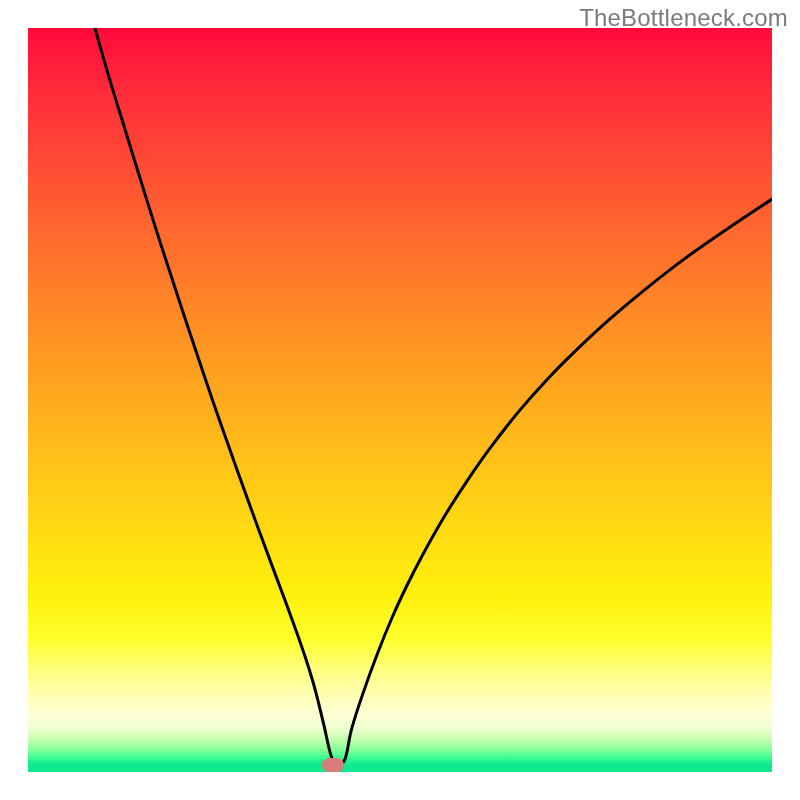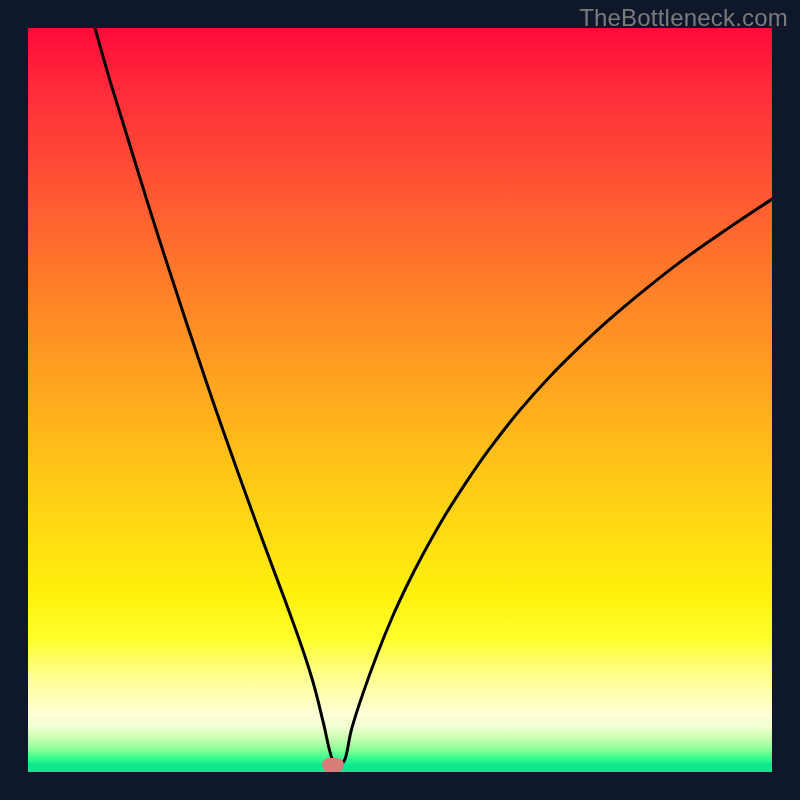--- a/index.html
+++ b/index.html
@@ -10,21 +10,21 @@
     background: #000;
     overflow: hidden;
     font-family: Arial, Helvetica, sans-serif;
   }
   .frame {
     position: absolute;
     top: 0;
     left: 0;
     width: 800px;
     height: 800px;
-    background: #0f172a;
+    background: #ffffff;
   }
   .plot-area {
     position: absolute;
     top: 28px;
     left: 28px;
     width: 744px;
     height: 744px;
     overflow: hidden;
   }
   .gradient {

